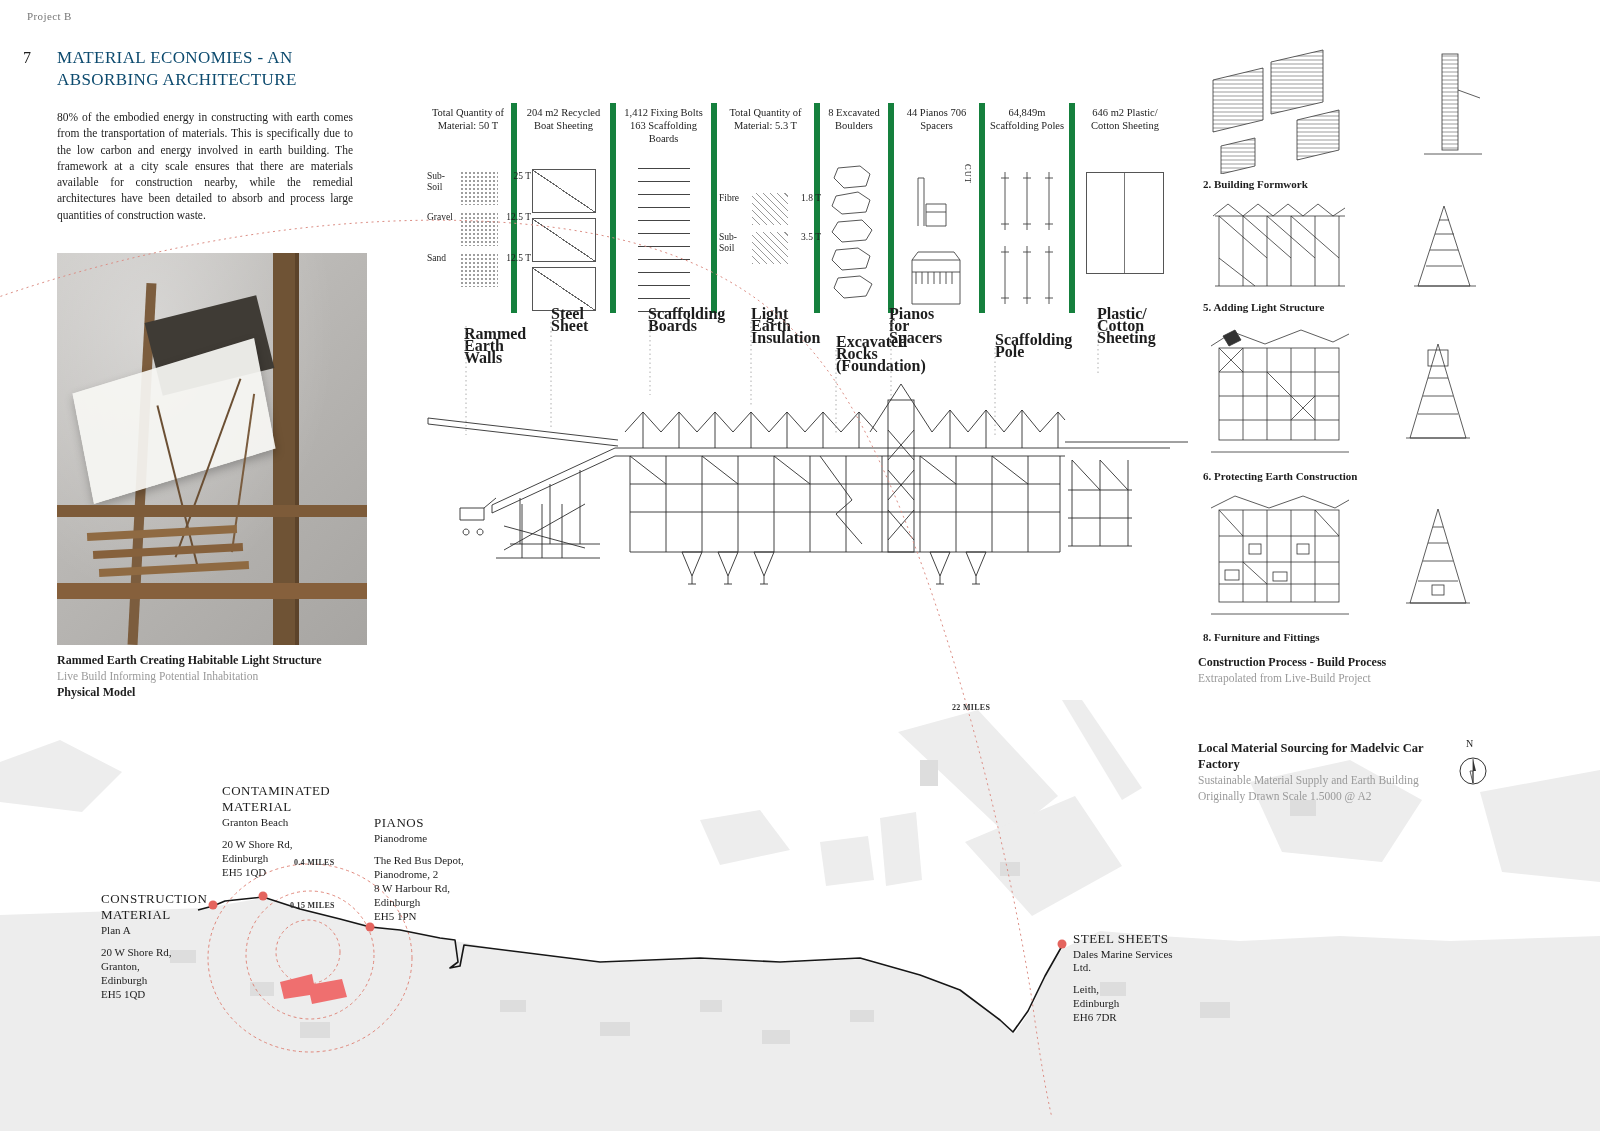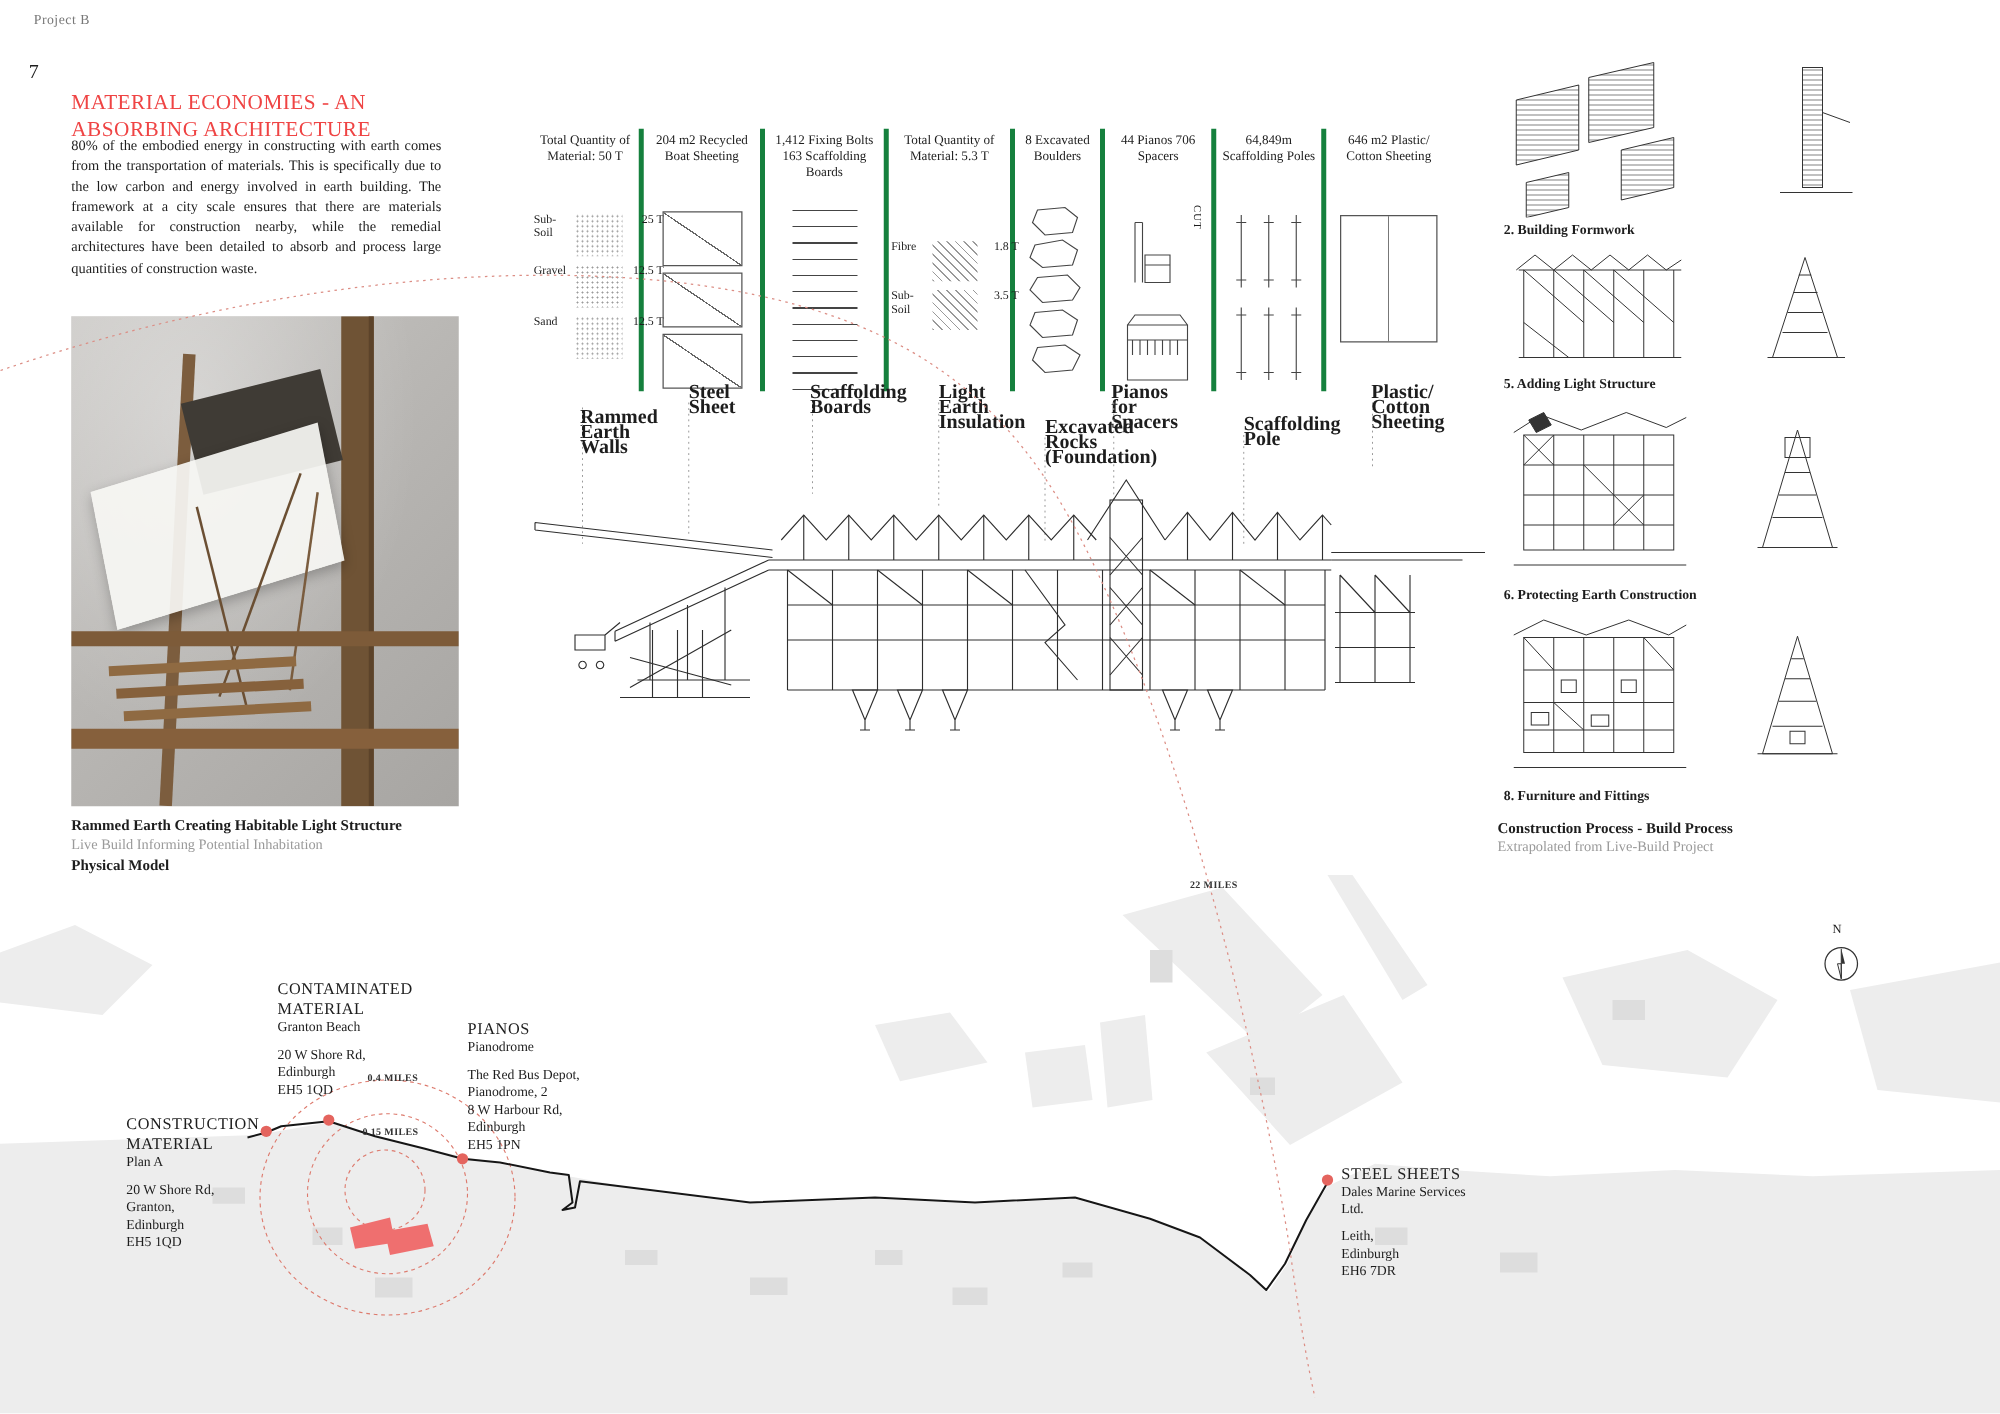--- a/index.html
+++ b/index.html
@@ -1,27 +1,27 @@
 <!DOCTYPE html>
 <html><head>
 <meta charset="utf-8">
 <style>
   html,body{margin:0;padding:0;background:#fff;}
   .page{position:relative;width:1600px;height:1131px;background:#fff;overflow:hidden;
         font-family:"Liberation Serif",serif;color:#1d1d1d;}
   .abs{position:absolute;}
   .proj{font-size:11px;color:#777;letter-spacing:.4px;}
   .secnum{font-size:16px;}
-  .title{font-size:17px;letter-spacing:.4px;line-height:22px;color:#ef4444;margin-top:24px;}
+  .title{font-size:17px;letter-spacing:.4px;line-height:22px;color:#0c4a6e;}
   .intro{font-size:11.5px;line-height:16.3px;text-align:justify;margin:0;}
   .cap-title{font-weight:bold;font-size:12px;line-height:16px;}
   .cap-sub{color:#9a9a9a;font-size:11.5px;line-height:16px;}
   .photo{background:linear-gradient(135deg,#cac8c5 0%,#b9b7b4 45%,#a7a5a2 100%);overflow:hidden;}
   .qchart{display:flex;align-items:stretch;}
-  .qcol{flex:none;display:flex;flex-direction:column;border-right:4px solid #15803d;position:relative;}
+  .qcol{flex:none;display:flex;flex-direction:column;border-right:6px solid #15803d;position:relative;}
   .qcol:last-child{border-right:none;}
   .qhead{font-size:10.5px;line-height:13px;text-align:center;padding:3px 4px 0 4px;min-height:50px;}
   .qbody{flex:1;position:relative;padding-top:8px;}
   .qrow{display:flex;align-items:flex-start;gap:3px;margin:7px 2px 0 2px;font-size:9.5px;line-height:11px;}
   .qrow .lab{width:30px;flex:none;}
   .qrow .val{width:30px;flex:none;text-align:right;}
   .dotbox{background-image:radial-gradient(#9a9a9a 0.7px,transparent 0.9px);background-size:4px 4px;width:38px;height:34px;flex:none;}
   .hatchbox{background-image:repeating-linear-gradient(45deg,#999 0 1px,transparent 1px 5px);width:36px;height:32px;flex:none;}
   .sheet{border:1px solid #555;width:62px;height:42px;margin:5px auto 0 auto;
          background:linear-gradient(to top right,transparent 49%,#666 49%,#666 50.5%,transparent 50.5%);}
@@ -390,20 +390,25 @@
   <div class="abs" style="left:1073px;top:931px;width:108px">
     <div class="loc-name">STEEL SHEETS</div>
     <div class="loc-sub">Dales Marine Services Ltd.</div>
     <div class="loc-addr">
       <div>Leith,</div>
       <div>Edinburgh</div>
       <div>EH6 7DR</div>
     </div>
   </div>
 
+  <div class="abs" style="left:1198px;top:740px;width:260px">
+    <div class="cap-title" style="font-size:12.5px">Local Material Sourcing for Madelvic Car Factory</div>
+    <div class="cap-sub">Sustainable Material Supply and Earth Building</div>
+    <div class="cap-sub">Originally Drawn Scale 1.5000 @ A2</div>
+  </div>
   <div class="abs" style="left:1466px;top:738px;font-size:10px">N</div>
   <svg class="abs" style="left:1456px;top:752px" width="34" height="38" viewBox="0 0 34 38">
     <circle cx="17" cy="19" r="13" fill="none" stroke="#333" stroke-width="1"></circle>
     <polygon points="17,7 20,19 17,19" fill="#333"></polygon>
     <polygon points="17,31 14,19 17,19" fill="none" stroke="#333" stroke-width="0.8"></polygon>
     <line x1="17" y1="7" x2="17" y2="31" stroke="#333" stroke-width="0.8"></line>
   </svg>
 
 </div>
 

